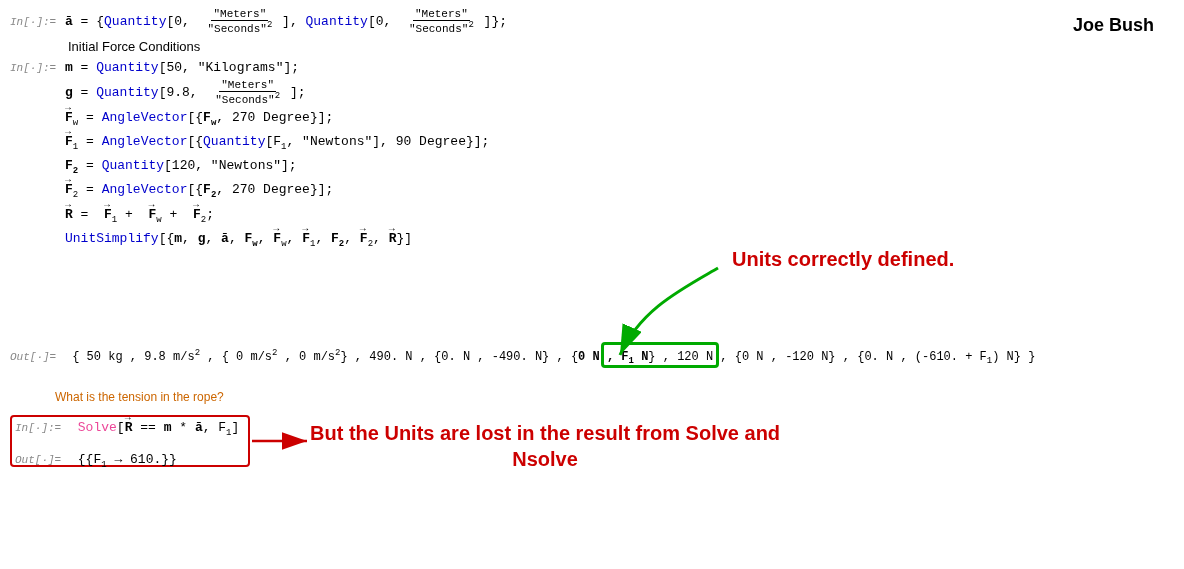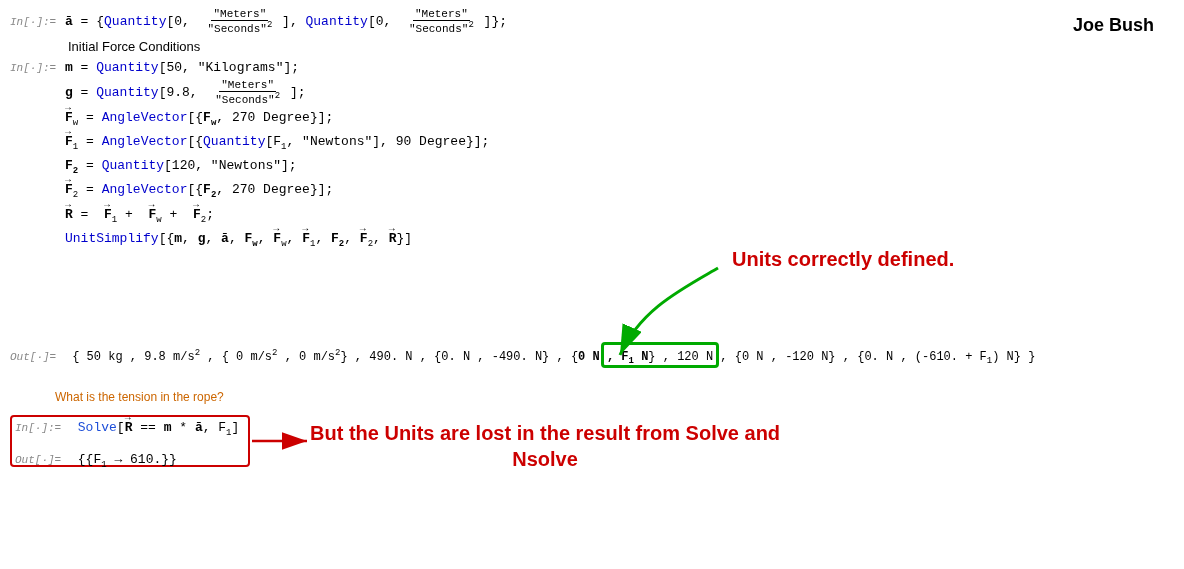--- a/index.html
+++ b/index.html
@@ -224,21 +224,21 @@
   <div style="position:absolute; top:248px; left:692px; color:#cc0000; font-family:Arial,sans-serif; font-weight:bold; font-size:20px;margin-left:40px;">Units correctly defined.</div>
 
   <div style="position:absolute; top:390px; left:55px; color:#cc6600; font-family:Arial,sans-serif; font-size:12px;">What is the tension in the rope?</div>
 
   <div class="red-box" style="top:415px; left:10px; width:240px; height:52px; border:2px solid #cc0000; border-radius:4px;">
   </div>
 
   <div style="position:absolute; top:420px; left:15px;">
     <span style="color:#888; font-size:11px; font-style:italic; min-width:55px; display:inline-block;">In[·]:=</span>
     <span class="code-text" style="font-size:13px;">
-      <span style="color:#1d4ed8;margin-top:25px;">Solve</span>[<span style="position:relative;display:inline-block;"><b>R</b><span style="position:absolute;top:-8px;left:0;font-size:10px;">→</span></span>&nbsp;==&nbsp;<b>m</b>&nbsp;*&nbsp;<b>ā</b>, F<sub>1</sub>]
+      <span style="color:#ec4899;margin-top:25px;">Solve</span>[<span style="position:relative;display:inline-block;"><b>R</b><span style="position:absolute;top:-8px;left:0;font-size:10px;">→</span></span>&nbsp;==&nbsp;<b>m</b>&nbsp;*&nbsp;<b>ā</b>, F<sub>1</sub>]
     </span>
   </div>
 
   <div style="position:absolute; top:428px; left:15px;margin-top:24px;">
     <span style="color:#888; font-size:11px; font-style:italic; min-width:55px; display:inline-block;">Out[·]=</span>
     <span class="code-text" style="font-size:13px;">
       {{F<sub>1</sub> → 610.}}
     </span>
   </div>
 

